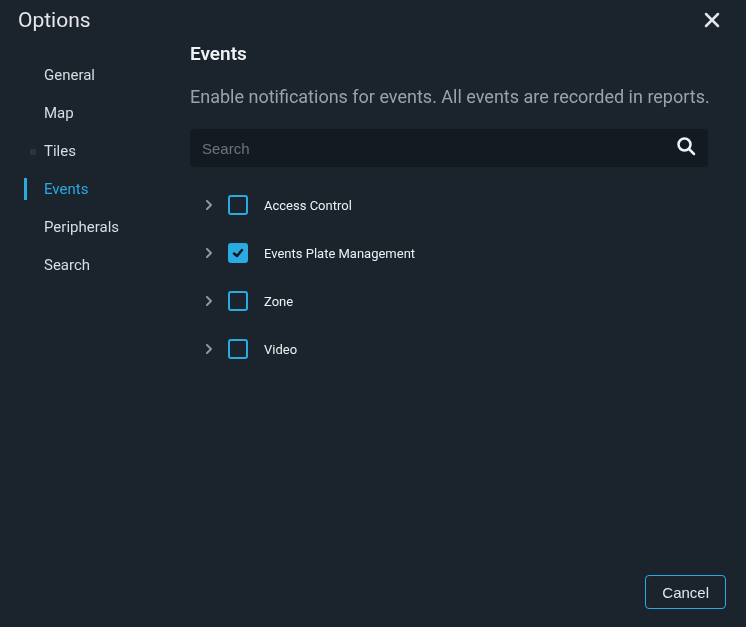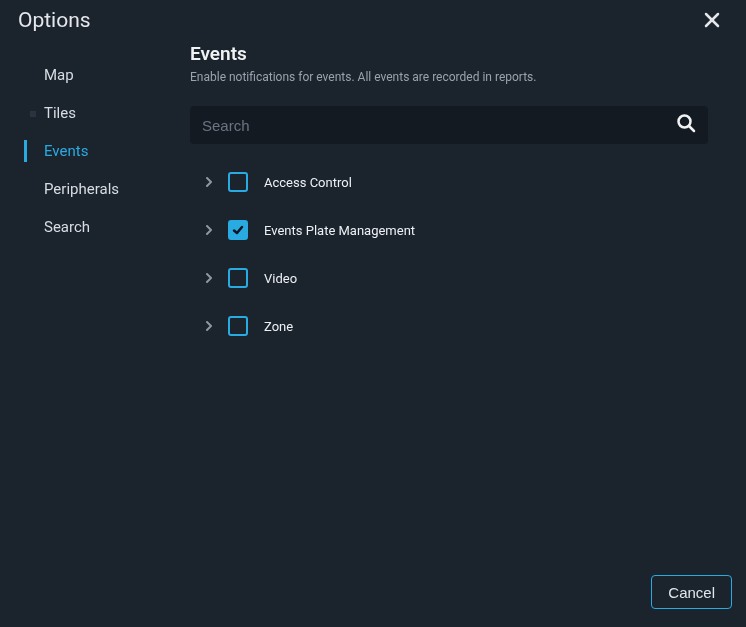--- a/index.html
+++ b/index.html
@@ -78,23 +78,23 @@
       padding: 0 32px 0 0;
       padding-top: 0px;
     }
     .content-heading {
       font-size: 19px;
       font-weight: 600;
       color: #f0f2f4;
       padding-top: 0px;
     }
     .content-desc {
-      font-size: 12px;
+      font-size: 18px;
       color: #9aa3ad;
-      margin-top: 5px;
+      margin-top: 21px;
       margin-bottom: 22px;
     }
     .search-wrap {
       position: relative;
       margin-bottom: 14px;
       width: 518px;
     }
     .search-input {
       width: 100%;
       height: 38px;
@@ -154,21 +154,21 @@
     .checkbox svg {
       display: none;
     }
     .tree-label {
       font-size: 13px;
       color: #eef1f4;
     }
     .footer {
       position: absolute;
       bottom: 18px;
-      right: 14px;
+      right: 20px;
       display: flex;
       gap: 12px;
     }
     .btn {
       height: 34px;
       padding: 0 16px;
       border-radius: 4px;
       font-size: 15px;
       cursor: pointer;
       border: none;
@@ -196,20 +196,21 @@
   <div class="close-btn">
     <svg width="16" height="16" viewBox="0 0 16 16" fill="none" stroke="currentColor" stroke-width="2.5" stroke-linecap="round">
       <line x1="2" y1="2" x2="14" y2="14"></line>
       <line x1="14" y1="2" x2="2" y2="14"></line>
     </svg>
   </div>
 </div>
 
 <div class="body">
   <div class="sidebar">
+    <div class="side-item"><span>General</span></div>
     <div class="side-item"><span>Map</span></div>
     <div class="side-item marked"><span>Tiles</span></div>
     <div class="side-item active"><span>Events</span></div>
     <div class="side-item"><span>Peripherals</span></div>
     <div class="side-item"><span>Search</span></div>
   </div>
 
   <div class="content">
     <div class="content-heading">Events</div>
     <div class="content-desc">Enable notifications for events. All events are recorded in reports.</div>
@@ -253,33 +254,33 @@
 
       <div class="tree-row">
         <span class="chevron">
           <svg width="10" height="10" viewBox="0 0 10 10" fill="none" stroke="currentColor" stroke-width="2" stroke-linecap="round" stroke-linejoin="round">
               <polyline points="3,1 7,5 3,9"></polyline>
             </svg>
         </span>
         <span class="checkbox">
           
         </span>
-        <span class="tree-label">Video</span>
+        <span class="tree-label">Zone</span>
       </div>
 
       <div class="tree-row">
         <span class="chevron">
           <svg width="10" height="10" viewBox="0 0 10 10" fill="none" stroke="currentColor" stroke-width="2" stroke-linecap="round" stroke-linejoin="round">
               <polyline points="3,1 7,5 3,9"></polyline>
             </svg>
         </span>
         <span class="checkbox">
           
         </span>
-        <span class="tree-label">Zone</span>
+        <span class="tree-label">Video</span>
       </div>
     </div>
   </div>
 </div>
 
 <div class="footer">
   <button class="btn btn-cancel">Cancel</button>
 </div>
 
 </body></html>

